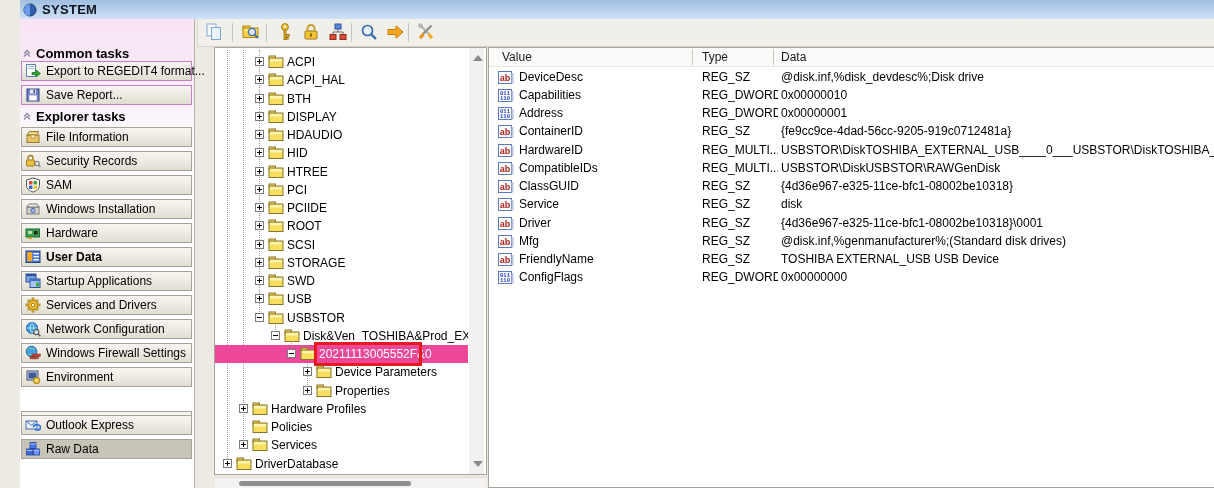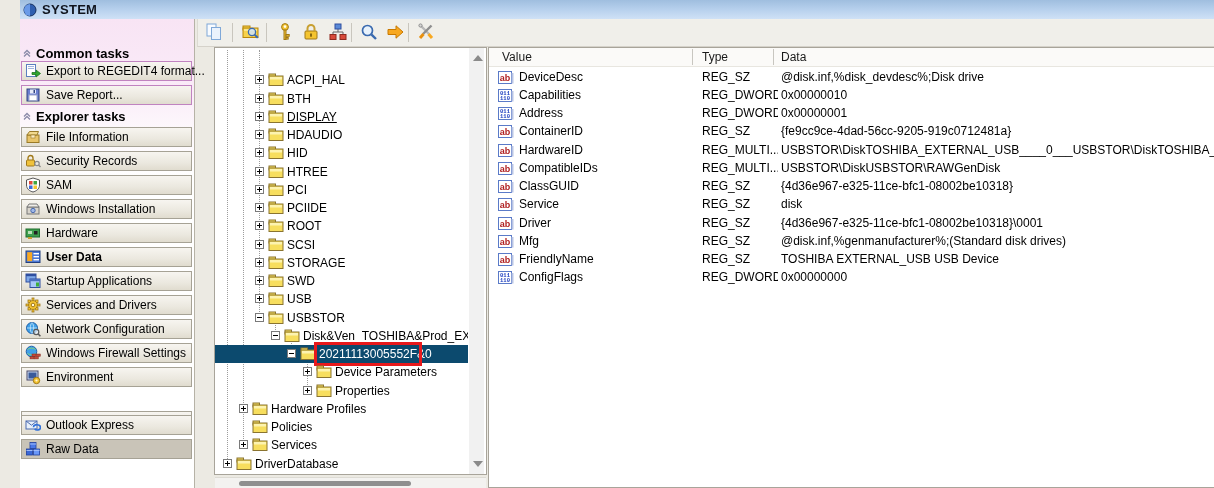--- a/index.html
+++ b/index.html
@@ -31,21 +31,21 @@
   .task-btn.common{border-color:#C083C0;}
   .task-btn.active{background:#C9C4B8;}
   .task-btn .lbl{font-size:12px;color:#000;white-space:nowrap;}
   .icon{display:inline-flex;align-items:center;justify-content:center;flex:none;}
   .icon svg{display:block;}
   
   #treepane{left:194px;top:47px;width:273px;height:428px;background:#fff;border:1px solid #A8A49A;box-sizing:border-box;}
   #tree{left:195px;top:48px;width:253px;height:425px;overflow:hidden;}
   .guide{position:absolute;width:0;border-left:1px dotted #9C9C9C;}
   .trow{position:absolute;left:0;width:253px;height:18px;cursor:pointer;}
-  .trow.sel{background:#0c4a6e;}
+  .trow.sel{background:#ec4899;}
   .expander{position:absolute;top:4px;width:9px;height:9px;background:#fff;border:1px solid #7A7A7A;box-sizing:border-box;}
   .expander:before{content:"";position:absolute;left:1px;top:3px;width:5px;height:1px;background:#000;}
   .expander.plus:after{content:"";position:absolute;left:3px;top:1px;width:1px;height:5px;background:#000;}
   .folder{position:absolute;top:2px;width:16px;height:13px;}
   .tlabel{position:absolute;top:0;height:18px;line-height:18px;font-size:12px;color:#000;white-space:nowrap;}
   .trow.sel .tlabel{color:#fff;}
   .ann{position:relative;outline:3px solid #E8191C;outline-offset:2px;}
   
   #vscroll{left:449px;top:48px;width:15px;height:426px;background:#F1F1F1;}
   #vthumb{left:452px;top:362px;width:9px;height:90px;background:#A3A3A3;border-radius:4px;}
@@ -373,20 +373,31 @@
 </div>
 
 <div id="treepane" class="abs"></div>
 <div id="tree" class="abs">
     <div class="guide" style="left: 12px; top: 2px; height: 413px;"></div>
     <div class="guide" style="left: 28px; top: 2px; height: 395px;"></div>
     <div class="guide" style="left: 44px; top: 2px; height: 268px;"></div>
     <div class="guide" style="left: 60px; top: 270px; height: 18px;"></div>
     <div class="guide" style="left: 76px; top: 288px; height: 18px;"></div>
     <div class="guide" style="left: 92px; top: 306px; height: 37px;"></div>
+    <div class="trow" style="top: 5px;">
+      <span class="expander plus" style="left: 40px;"></span>
+      <span class="icon folder" style="left: 53px;">
+        <svg width="16" height="13" viewBox="0 0 16 13" xmlns="http://www.w3.org/2000/svg">
+          <rect x="1" y="1" width="6.5" height="4" fill="#F7DE5E" stroke="#8A7430"></rect>
+          <rect x="1" y="3" width="14" height="9.5" fill="#F7DE5E" stroke="#8A7430"></rect>
+          <rect x="2" y="4" width="12" height="2.5" fill="#FDF3B0"></rect>
+        </svg>
+      </span>
+      <span class="tlabel" style="left: 72px;">ACPI</span>
+    </div>
     <div class="trow" style="top: 23px;">
       <span class="expander plus" style="left: 40px;"></span>
       <span class="icon folder" style="left: 53px;">
         <svg width="16" height="13" viewBox="0 0 16 13" xmlns="http://www.w3.org/2000/svg">
           <rect x="1" y="1" width="6.5" height="4" fill="#F7DE5E" stroke="#8A7430"></rect>
           <rect x="1" y="3" width="14" height="9.5" fill="#F7DE5E" stroke="#8A7430"></rect>
           <rect x="2" y="4" width="12" height="2.5" fill="#FDF3B0"></rect>
         </svg>
       </span>
       <span class="tlabel" style="left: 72px;">ACPI_HAL</span>
@@ -404,21 +415,21 @@
     </div>
     <div class="trow" style="top: 60px;">
       <span class="expander plus" style="left: 40px;"></span>
       <span class="icon folder" style="left: 53px;">
         <svg width="16" height="13" viewBox="0 0 16 13" xmlns="http://www.w3.org/2000/svg">
           <rect x="1" y="1" width="6.5" height="4" fill="#F7DE5E" stroke="#8A7430"></rect>
           <rect x="1" y="3" width="14" height="9.5" fill="#F7DE5E" stroke="#8A7430"></rect>
           <rect x="2" y="4" width="12" height="2.5" fill="#FDF3B0"></rect>
         </svg>
       </span>
-      <span class="tlabel" style="left: 72px; text-decoration: underline;">DISPLAY</span>
+      <span class="tlabel" style="left: 72px;">DISPLAY</span>
     </div>
     <div class="trow" style="top: 78px;">
       <span class="expander plus" style="left: 40px;"></span>
       <span class="icon folder" style="left: 53px;">
         <svg width="16" height="13" viewBox="0 0 16 13" xmlns="http://www.w3.org/2000/svg">
           <rect x="1" y="1" width="6.5" height="4" fill="#F7DE5E" stroke="#8A7430"></rect>
           <rect x="1" y="3" width="14" height="9.5" fill="#F7DE5E" stroke="#8A7430"></rect>
           <rect x="2" y="4" width="12" height="2.5" fill="#FDF3B0"></rect>
         </svg>
       </span>

